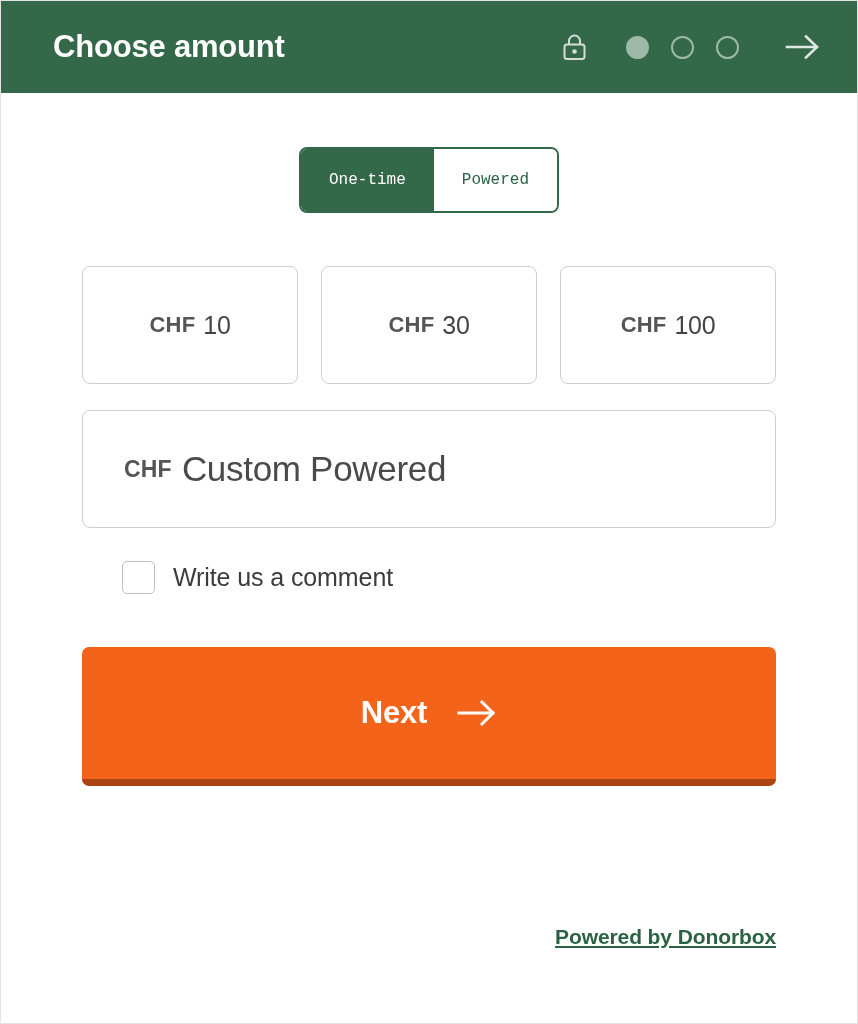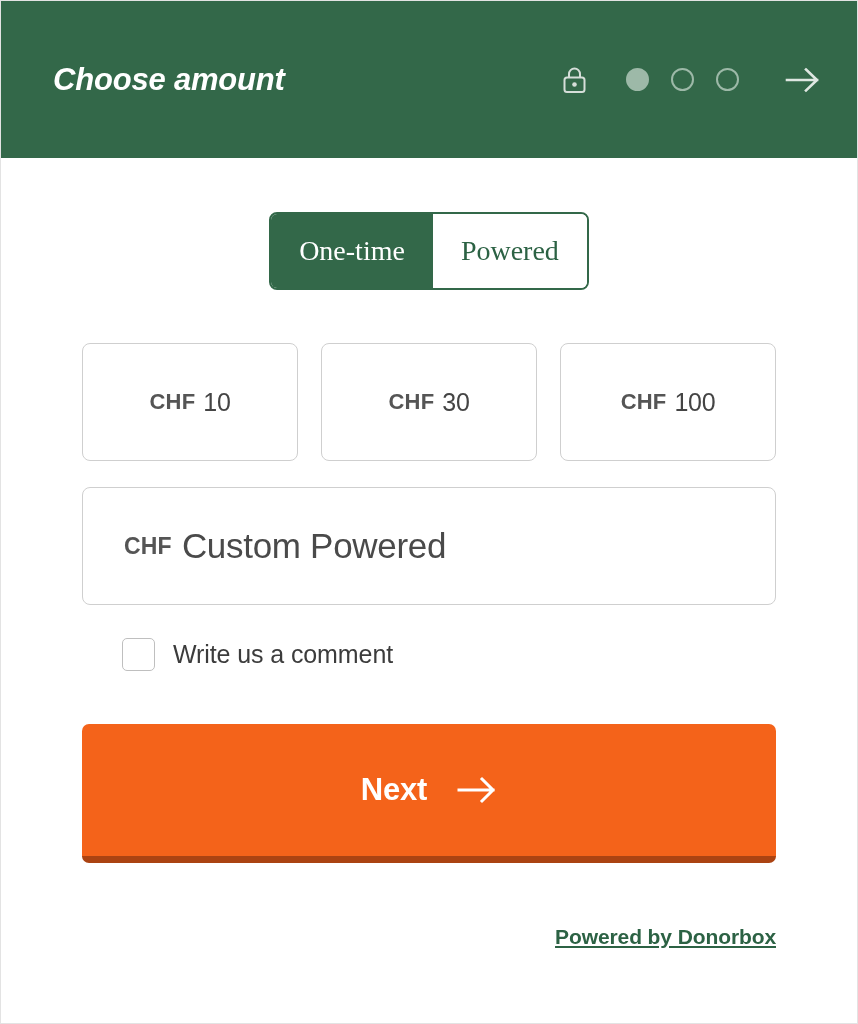--- a/index.html
+++ b/index.html
@@ -20,26 +20,25 @@
     background: #ffffff;
     border: 1px solid #e3e3e3;
     overflow: hidden;
     display: flex;
     flex-direction: column;
   }
 
   
   .card-header {
     flex: 0 0 auto;
-    height: 157px;
+    height: 92px;
     background: #336849;
     display: flex;
     align-items: center;
     padding: 0 36px 0 52px;
-    font-style: italic;
   }
 
   .header-title {
     color: #ffffff;
     font-size: 31px;
     font-weight: bold;
     letter-spacing: -0.2px;
     white-space: nowrap;
   }
 
@@ -92,30 +91,30 @@
 
   .freq-toggle {
     display: flex;
     border: 2px solid #336849;
     border-radius: 8px;
     overflow: hidden;
     background: #ffffff;
   }
 
   .freq-option {
-    font-size: 28px;
+    font-size: 16px;
     line-height: 1;
     padding: 23px 28px;
     cursor: pointer;
     user-select: none;
     background: #ffffff;
     color: #2c6244;
     white-space: nowrap;
     border: none;
-    font-family: Liberation Serif, serif;
+    font-family: Liberation Mono, monospace;
   }
   .freq-option.active {
     background: #336849;
     color: #ffffff;
   }
 
   
   .amount-row {
     display: flex;
     gap: 23px;

